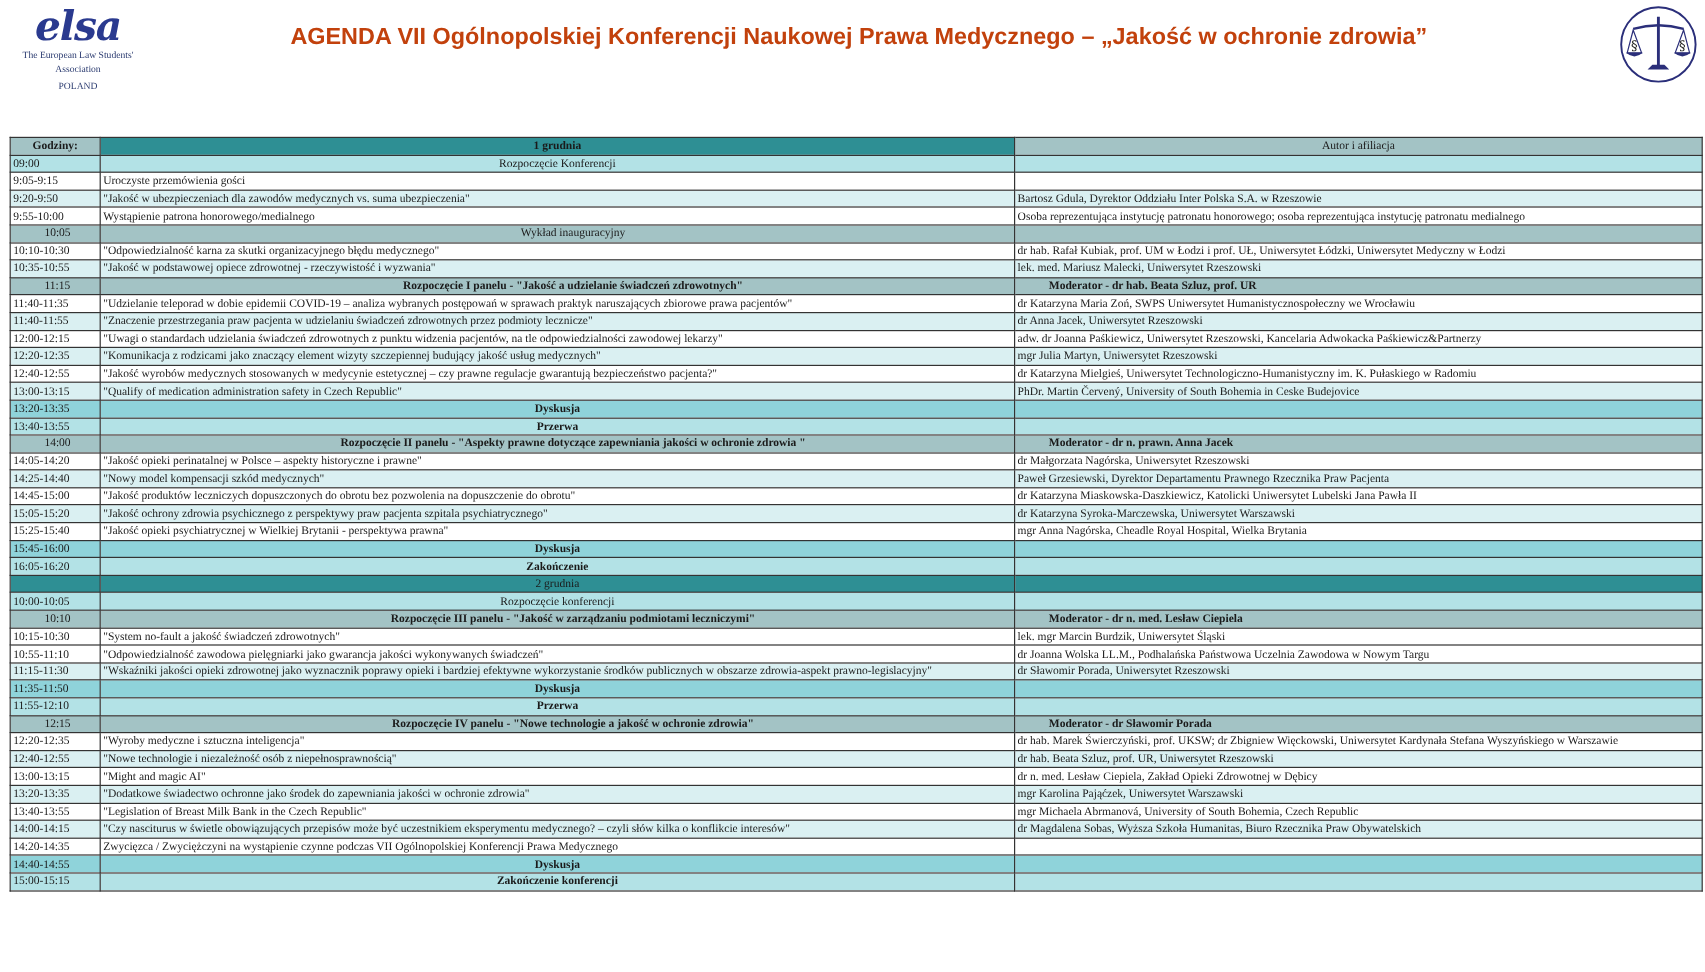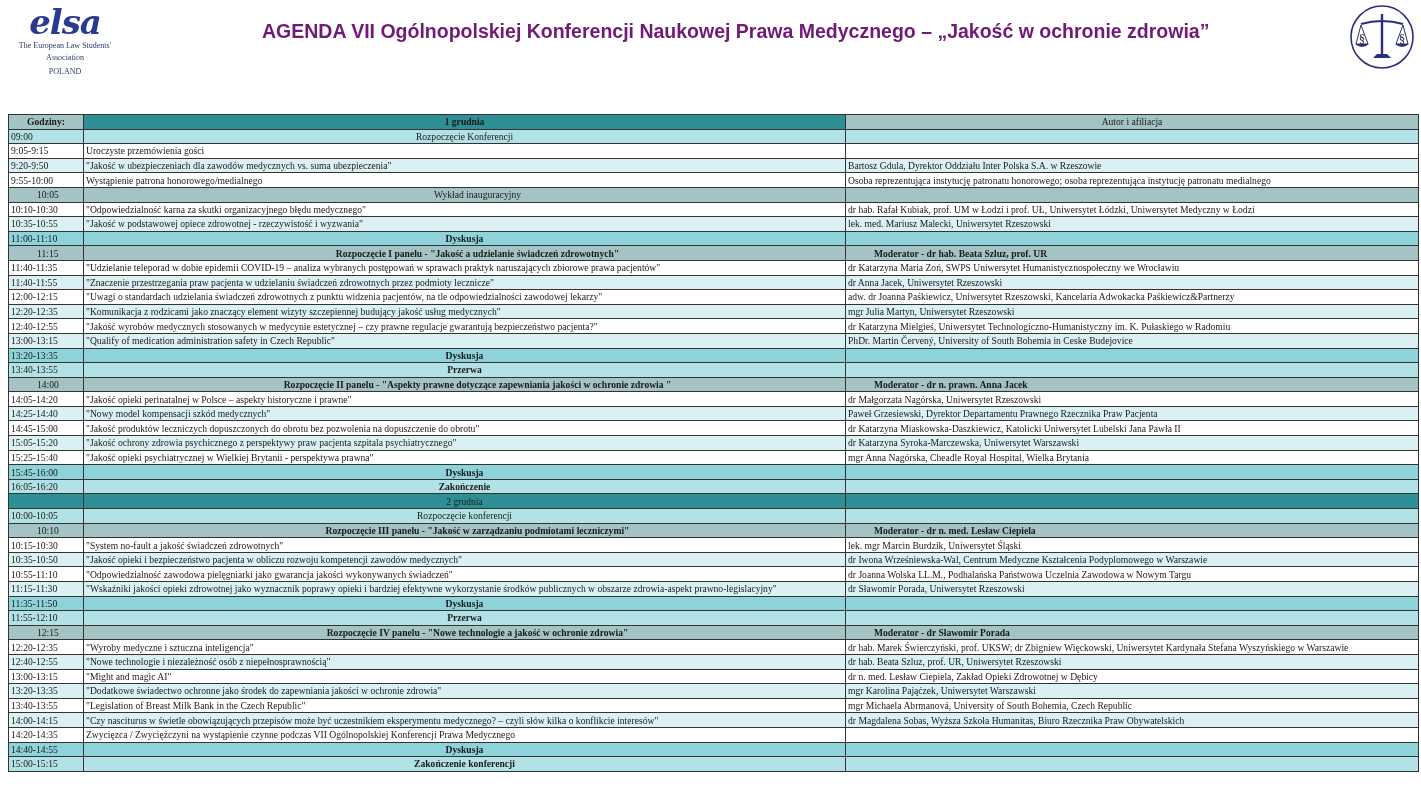--- a/index.html
+++ b/index.html
@@ -1,21 +1,21 @@
 <!DOCTYPE html>
 <html><head>
 <meta charset="utf-8">
 <style>
   html, body { margin: 0; padding: 0; background: #ffffff; }
   body { width: 1421px; height: 810px; position: relative; overflow: hidden; font-family: "Liberation Serif", serif; color: #1a1a1a; }
   .header { position: absolute; left: 0; top: 0; width: 1421px; height: 110px; }
   .logo-elsa { position: absolute; left: 0; top: 4px; width: 130px; text-align: center; }
   .elsa-word { font-family: "DejaVu Serif", serif; font-style: italic; font-weight: bold; font-size: 34px; color: #2a3a8f; letter-spacing: -1px; line-height: 36px; }
   .elsa-sub { font-family: "Liberation Serif", serif; font-size: 8px; color: #2a3a6f; line-height: 12px; }
-  .title { position: absolute; left: 262px; top: 20px; font-family: "Liberation Sans", sans-serif; font-weight: bold; font-size: 19.5px; color: #701a75; white-space: nowrap; }
+  .title { position: absolute; left: 242px; top: 20px; font-family: "Liberation Sans", sans-serif; font-weight: bold; font-size: 19.5px; color: #c2410c; white-space: nowrap; }
   .logo-scale { position: absolute; left: 1349px; top: 4px; width: 66px; height: 66px; }
   table.agenda { position: absolute; left: 8px; top: 114px; width: 1410px; border-collapse: collapse; table-layout: fixed; font-size: 9.6px; }
   table.agenda td { border: 1.3px solid #333; height: 13.6px; padding: 0 2px; white-space: nowrap; overflow: hidden; line-height: 13px; }
   col.c-time { width: 75px; }
   col.c-title { width: 762px; }
   col.c-author { width: 573px; }
   td.time { font-weight: normal; }
   tr.hdr td { background: #2e8f94; font-weight: bold; text-align: center; }
   tr.hdr td.author-h { background: #a3c3c5; font-weight: normal; }
   tr.hdr td.time { background: #a3c3c5; }
@@ -93,25 +93,20 @@
       <tr class="white">
         <td class="time">10:10-10:30</td>
         <td class="">"Odpowiedzialność karna za skutki organizacyjnego błędu medycznego"</td>
         <td class="">dr hab. Rafał Kubiak, prof. UM w Łodzi i prof. UŁ, Uniwersytet Łódzki, Uniwersytet Medyczny w Łodzi</td>
       </tr>
       <tr class="pale">
         <td class="time">10:35-10:55</td>
         <td class="">"Jakość w podstawowej opiece zdrowotnej - rzeczywistość i wyzwania"</td>
         <td class="">lek. med. Mariusz Malecki, Uniwersytet Rzeszowski</td>
       </tr>
-      <tr class="teal">
-        <td class="time">11:00-11:10</td>
-        <td class="boldc">Dyskusja</td>
-        <td class=""></td>
-      </tr>
       <tr class="gray">
         <td class="time">11:15</td>
         <td class="boldc">Rozpoczęcie I panelu - "Jakość a udzielanie świadczeń zdrowotnych"</td>
         <td class="bold">Moderator - dr hab. Beata Szluz, prof. UR</td>
       </tr>
       <tr class="white">
         <td class="time">11:40-11:35</td>
         <td class="">"Udzielanie teleporad w dobie epidemii COVID-19 – analiza wybranych postępowań w sprawach praktyk naruszających zbiorowe prawa pacjentów"</td>
         <td class="">dr Katarzyna Maria Zoń, SWPS Uniwersytet Humanistycznospołeczny we Wrocławiu</td>
       </tr>
@@ -202,25 +197,20 @@
       </tr>
       <tr class="gray">
         <td class="time">10:10</td>
         <td class="boldc">Rozpoczęcie III panelu - "Jakość w zarządzaniu podmiotami leczniczymi"</td>
         <td class="bold">Moderator - dr n. med. Lesław Ciepiela</td>
       </tr>
       <tr class="white">
         <td class="time">10:15-10:30</td>
         <td class="">"System no-fault a jakość świadczeń zdrowotnych"</td>
         <td class="">lek. mgr Marcin Burdzik, Uniwersytet Śląski</td>
-      </tr>
-      <tr class="pale">
-        <td class="time">10:35-10:50</td>
-        <td class="">"Jakość opieki i bezpieczeństwo pacjenta w obliczu rozwoju kompetencji zawodów medycznych"</td>
-        <td class="">dr Iwona Wrześniewska-Wal, Centrum Medyczne Kształcenia Podyplomowego w Warszawie</td>
       </tr>
       <tr class="white">
         <td class="time">10:55-11:10</td>
         <td class="">"Odpowiedzialność zawodowa pielęgniarki jako gwarancja jakości wykonywanych świadczeń"</td>
         <td class="">dr Joanna Wolska LL.M., Podhalańska Państwowa Uczelnia Zawodowa w Nowym Targu</td>
       </tr>
       <tr class="pale">
         <td class="time">11:15-11:30</td>
         <td class="">"Wskaźniki jakości opieki zdrowotnej jako wyznacznik poprawy opieki i bardziej efektywne wykorzystanie środków publicznych w obszarze zdrowia-aspekt prawno-legislacyjny"</td>
         <td class="">dr Sławomir Porada, Uniwersytet Rzeszowski</td>

